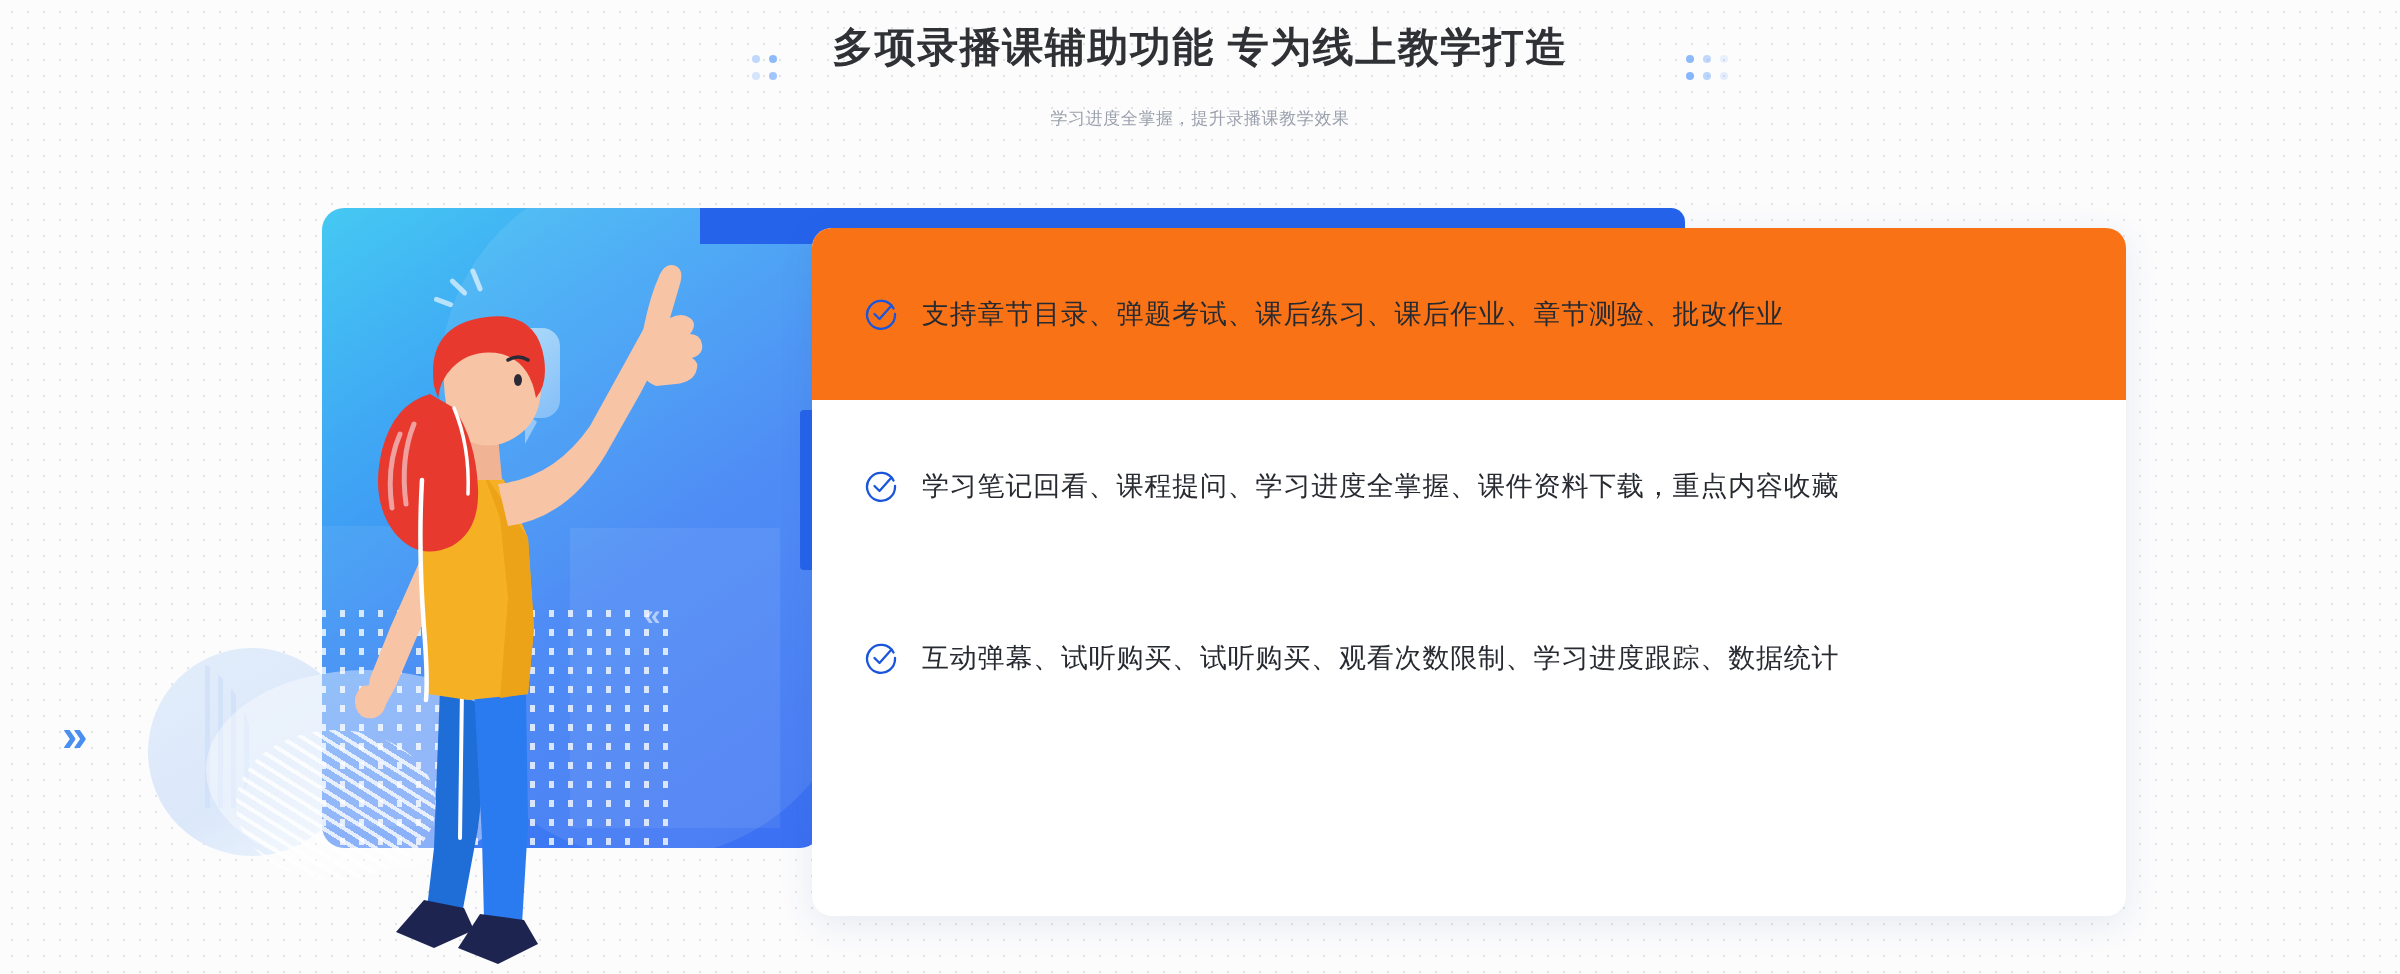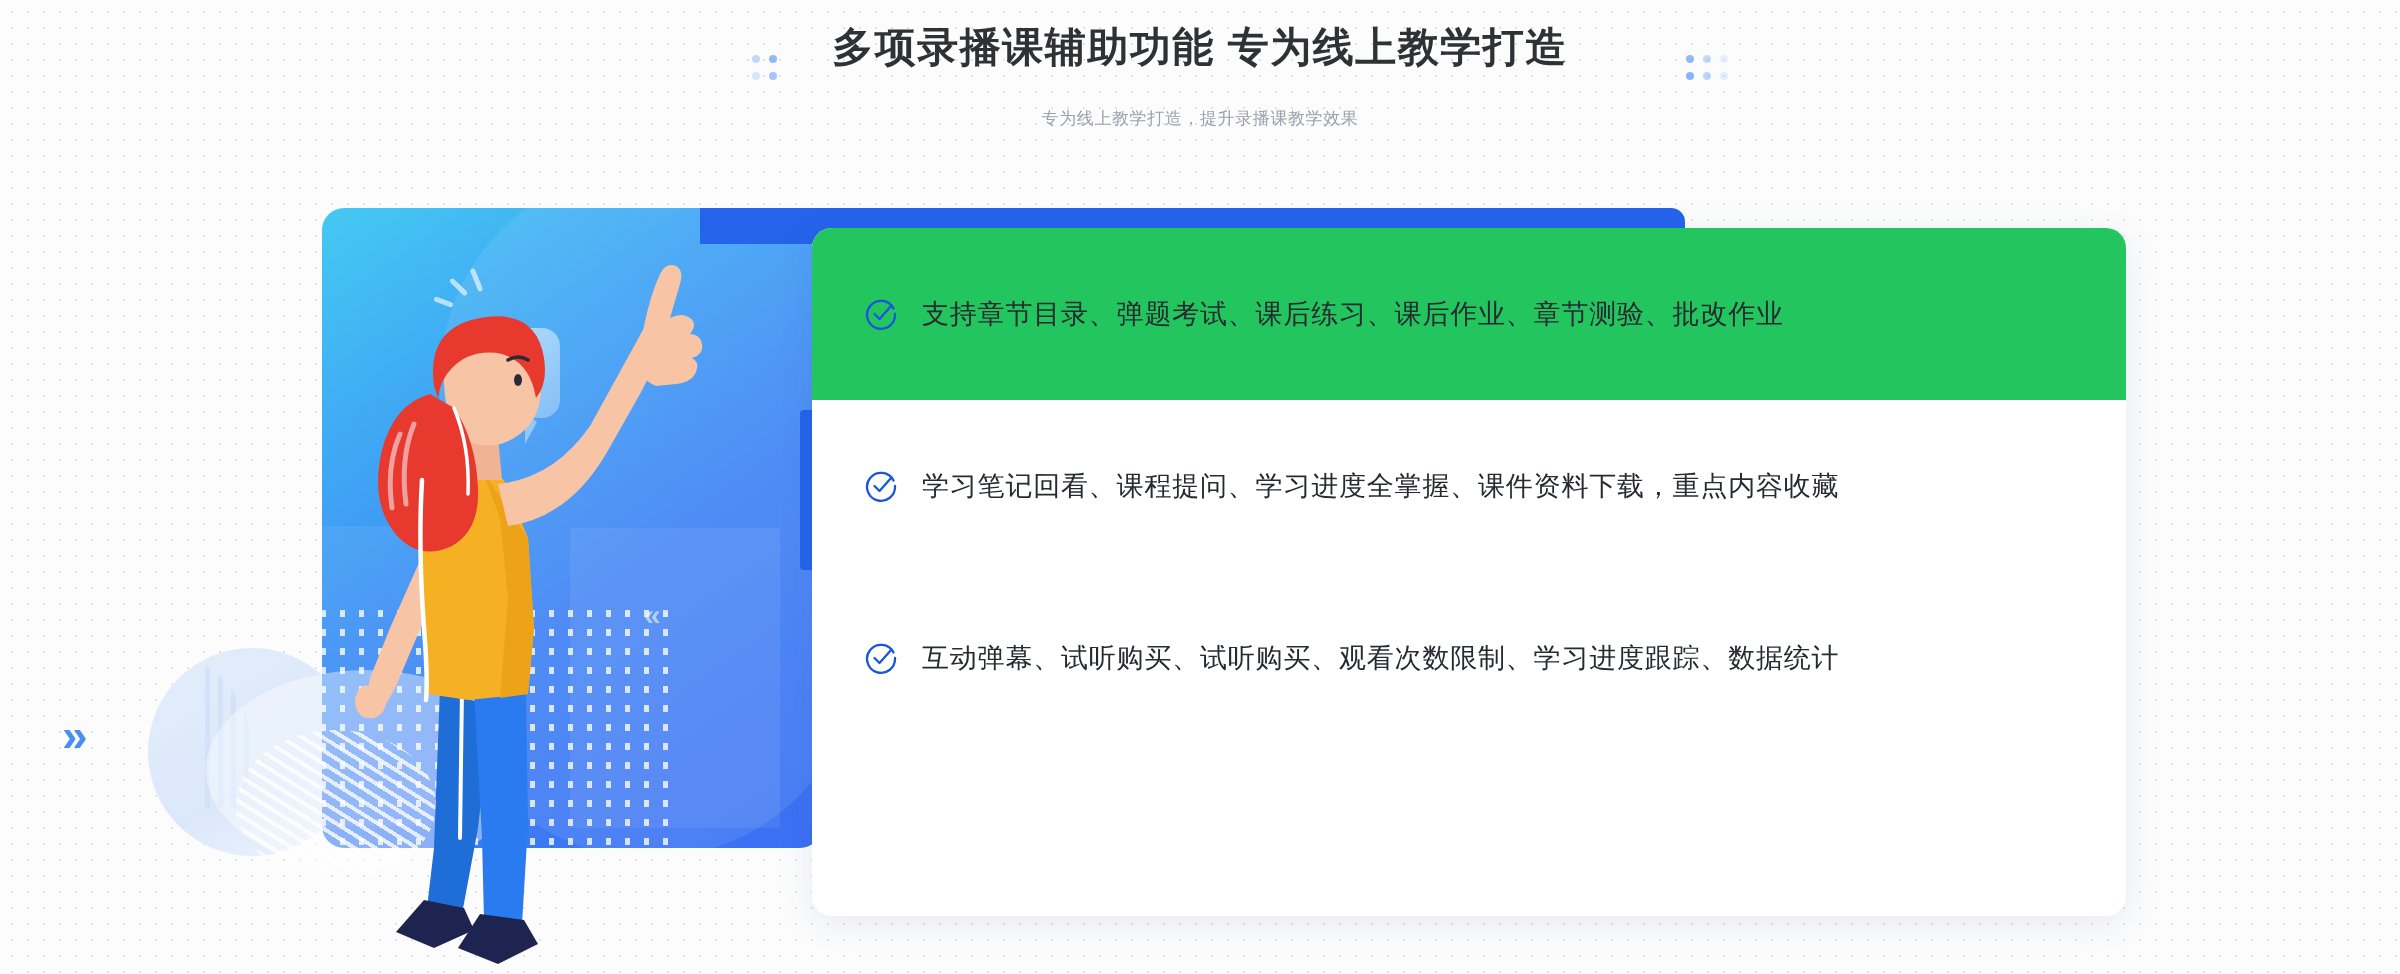--- a/index.html
+++ b/index.html
@@ -166,35 +166,35 @@
   #feature-card{
     position:absolute; left:812px; top:228px; width:1314px; height:688px;
     background:#ffffff; border-radius:20px;
     box-shadow:0 8px 34px rgba(50,80,140,.10);
     overflow:hidden;
   }
   .feature-row{
     position:relative; height:172px;
     display:flex; align-items:center; padding-left:52px;
   }
-  .feature-row.is-highlighted{ background:#22c55e; }
+  .feature-row.is-highlighted{ background:#f97316; }
   .check-icon{ flex:0 0 auto; width:34px; height:34px; margin-right:24px; }
   .check-icon svg{ display:block; }
   .feature-text{
     font-size:27px; color:#272a30; letter-spacing:.8px; white-space:nowrap;
   }
 </style>
 </head>
 <body>
 
 <div id="dot-bg"></div>
 
 <div id="header">
   <div id="page-title">多项录播课辅助功能 专为线上教学打造</div>
-  <div id="page-subtitle">专为线上教学打造，提升录播课教学效果</div>
+  <div id="page-subtitle">学习进度全掌握，提升录播课教学效果</div>
 </div>
 
 <div id="dots-left" class="dot-cluster">
   <i></i>
     <i></i>
     <i></i>
     <i></i>
 </div>
 <div id="dots-right" class="dot-cluster">
   <i></i>

